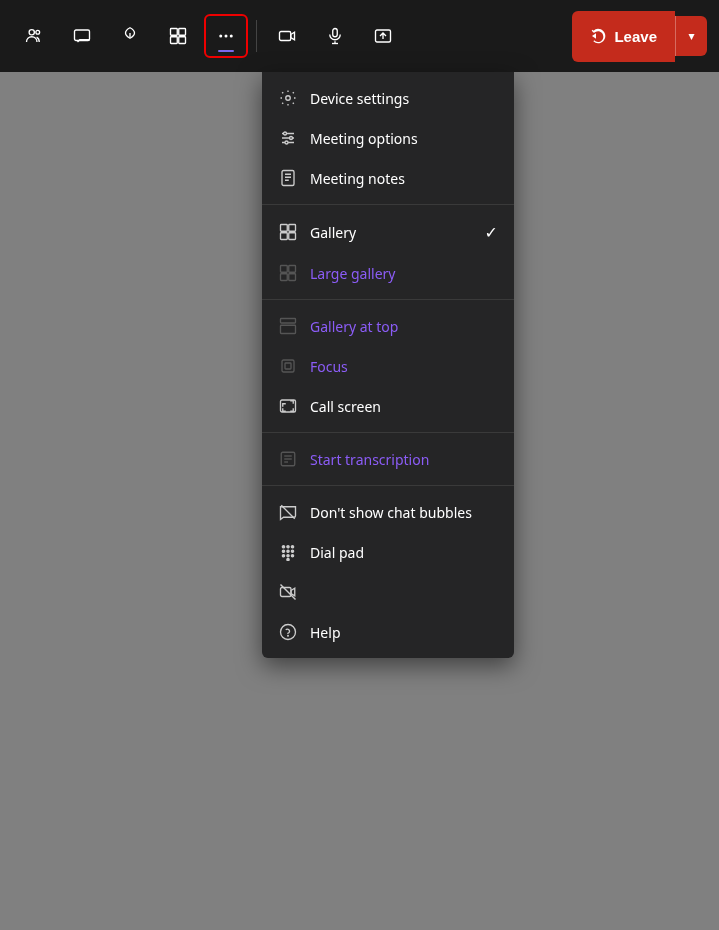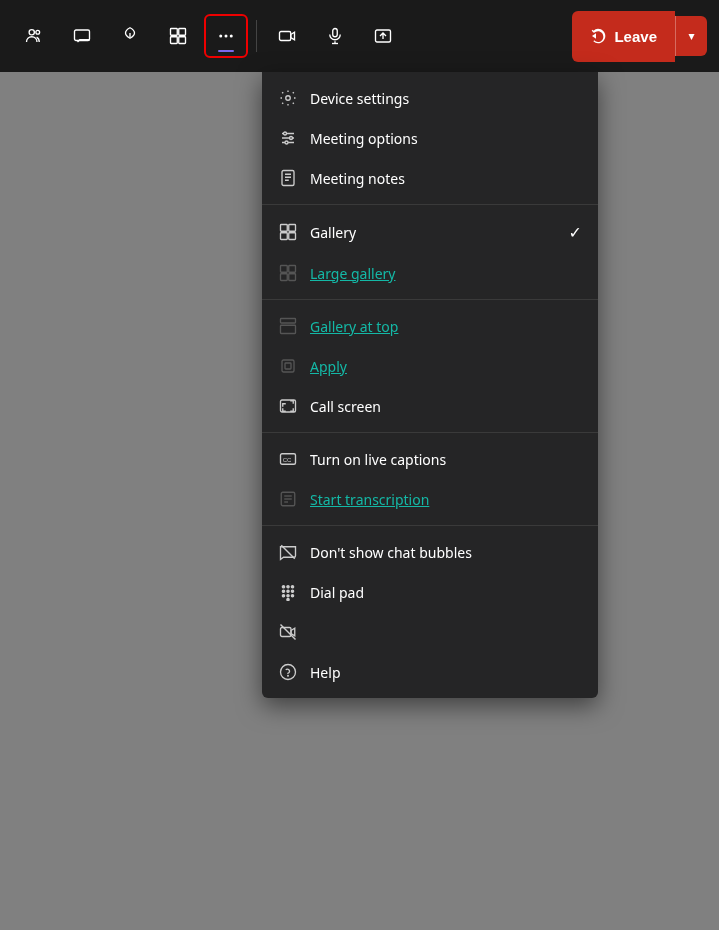--- a/index.html
+++ b/index.html
@@ -97,21 +97,21 @@
       align-items: center;
       justify-content: center;
       font-size: 12px;
     }
 
     
     .dropdown-menu {
       position: absolute;
       top: 72px;
       left: 262px;
-      width: 336px;
+      width: 252px;
       background: #252526;
       border-radius: 0 0 6px 6px;
       z-index: 100;
       box-shadow: 0 8px 24px rgba(0,0,0,0.5);
       overflow: hidden;
     }
 
     .menu-section {
       border-bottom: 1px solid #3a3a3a;
       padding: 6px 0;
@@ -122,23 +122,22 @@
       display: flex;
       align-items: center;
       padding: 10px 16px;
       color: #fff;
       cursor: pointer;
       font-size: 14px;
       gap: 12px;
       position: relative;
     }
     .menu-item.disabled {
-      color: #14b8a6;
+      color: #8b5cf6;
       cursor: default;
-      text-decoration: underline;
     }
     .menu-item.highlighted {
       outline: 2px solid #e00;
       outline-offset: -2px;
       border-radius: 2px;
     }
 
     .menu-icon {
       width: 20px;
       height: 20px;
@@ -312,46 +311,37 @@
       </span>
       <span>Gallery at top</span>
     </div>
     <div class="menu-item disabled">
       <span class="menu-icon">
         <svg width="18" height="18" viewBox="0 0 24 24" fill="none" stroke="#555" stroke-width="1.8">
           <rect x="4" y="4" width="16" height="16" rx="2"></rect>
           <rect x="8" y="8" width="8" height="8" rx="1"></rect>
         </svg>
       </span>
-      <span>Apply</span>
+      <span>Focus</span>
     </div>
     <div class="menu-item">
       <span class="menu-icon">
         <svg width="18" height="18" viewBox="0 0 24 24" fill="none" stroke="#ccc" stroke-width="1.8">
           <rect x="2" y="4" width="20" height="16" rx="2"></rect>
           <polyline points="9 9 5 9 5 13"></polyline>
           <polyline points="19 9 19 5 15 5"></polyline>
           <polyline points="5 15 5 19 9 19"></polyline>
           <polyline points="19 15 19 19 15 19"></polyline>
         </svg>
       </span>
       <span>Call screen</span>
     </div>
   </div>
 
   <div class="menu-section">
-    <div class="menu-item">
-      <span class="menu-icon">
-        <svg width="18" height="18" viewBox="0 0 24 24" fill="none" stroke="#ccc" stroke-width="1.8">
-          <rect x="2" y="5" width="20" height="14" rx="2"></rect>
-          <text x="5" y="16" font-size="8" fill="#ccc" stroke="none" font-family="sans-serif">CC</text>
-        </svg>
-      </span>
-      <span>Turn on live captions</span>
-    </div>
     <div class="menu-item disabled">
       <span class="menu-icon">
         <svg width="18" height="18" viewBox="0 0 24 24" fill="none" stroke="#555" stroke-width="1.8">
           <rect x="3" y="3" width="18" height="18" rx="2"></rect>
           <line x1="7" y1="8" x2="17" y2="8"></line>
           <line x1="7" y1="12" x2="17" y2="12"></line>
           <line x1="7" y1="16" x2="12" y2="16"></line>
         </svg>
       </span>
       <span>Start transcription</span>

